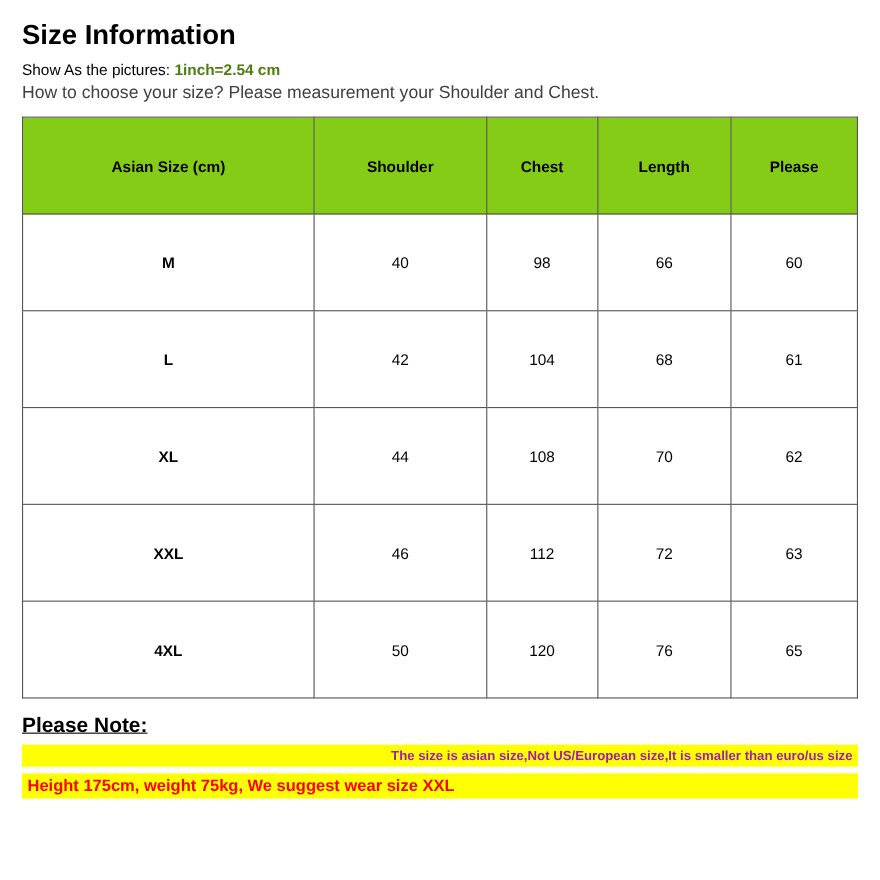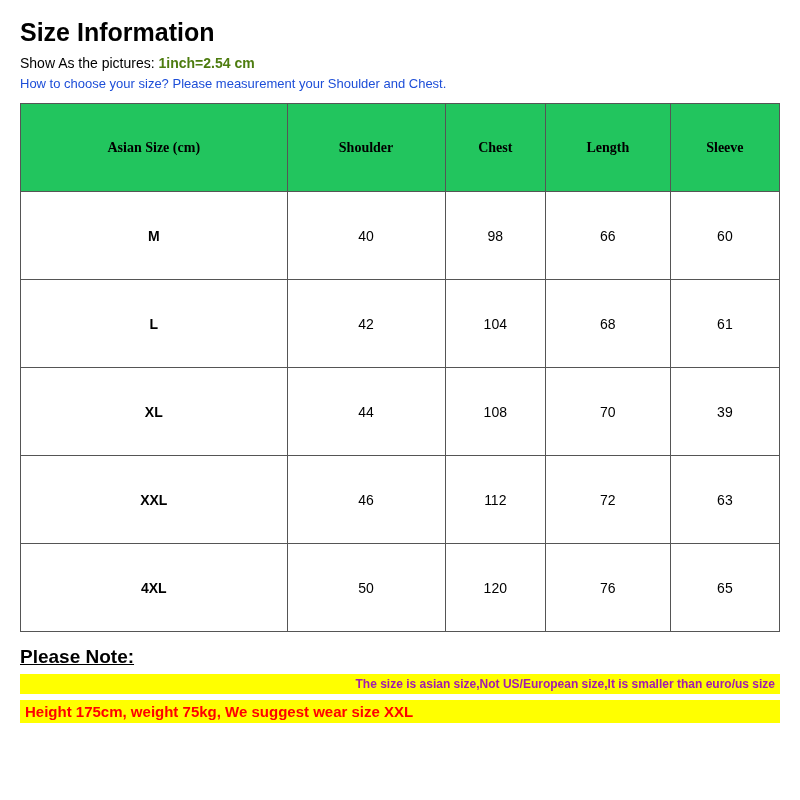--- a/index.html
+++ b/index.html
@@ -19,41 +19,40 @@
     }
     .show-as-line {
       margin-bottom: 5px;
       font-size: 14px;
     }
     .show-as-line .highlight {
       color: #4d7c0f;
       font-weight: bold;
     }
     .how-to {
-      font-size: 13px;
+      font-size: 16px;
       margin-bottom: 12px;
-      color: #1d4ed8;
+      color: #404040;
     }
     table {
       width: 100%;
       border-collapse: collapse;
       margin-bottom: 14px;
     }
     th, td {
       border: 1px solid #555;
       text-align: center;
       padding: 0;
       font-size: 14px;
     }
     thead th {
-      background: #22c55e;
+      background: #84cc16;
       font-weight: bold;
       height: 88px;
       vertical-align: middle;
-      font-family: Liberation Serif, serif;
     }
     thead th.first-col {
       text-align: center;
       font-weight: bold;
       font-size: 14px;
     }
     tbody td {
       height: 88px;
       vertical-align: middle;
     }
@@ -99,21 +98,21 @@
 
 <div class="how-to">How to choose your size? Please measurement your Shoulder and Chest.</div>
 
 <table>
   <thead>
     <tr>
       <th class="first-col">Asian Size  (cm)</th>
       <th>Shoulder</th>
       <th>Chest</th>
       <th>Length</th>
-      <th>Sleeve</th>
+      <th>Please</th>
     </tr>
   </thead>
   <tbody id="size-table-body">
   <tr>
         <td>M</td>
         <td>40</td>
         <td>98</td>
         <td>66</td>
         <td>60</td>
       </tr>
@@ -122,21 +121,21 @@
         <td>42</td>
         <td>104</td>
         <td>68</td>
         <td>61</td>
       </tr>
       <tr>
         <td>XL</td>
         <td>44</td>
         <td>108</td>
         <td>70</td>
-        <td>39</td>
+        <td>62</td>
       </tr>
       <tr>
         <td>XXL</td>
         <td>46</td>
         <td>112</td>
         <td>72</td>
         <td>63</td>
       </tr>
       <tr>
         <td>4XL</td>

